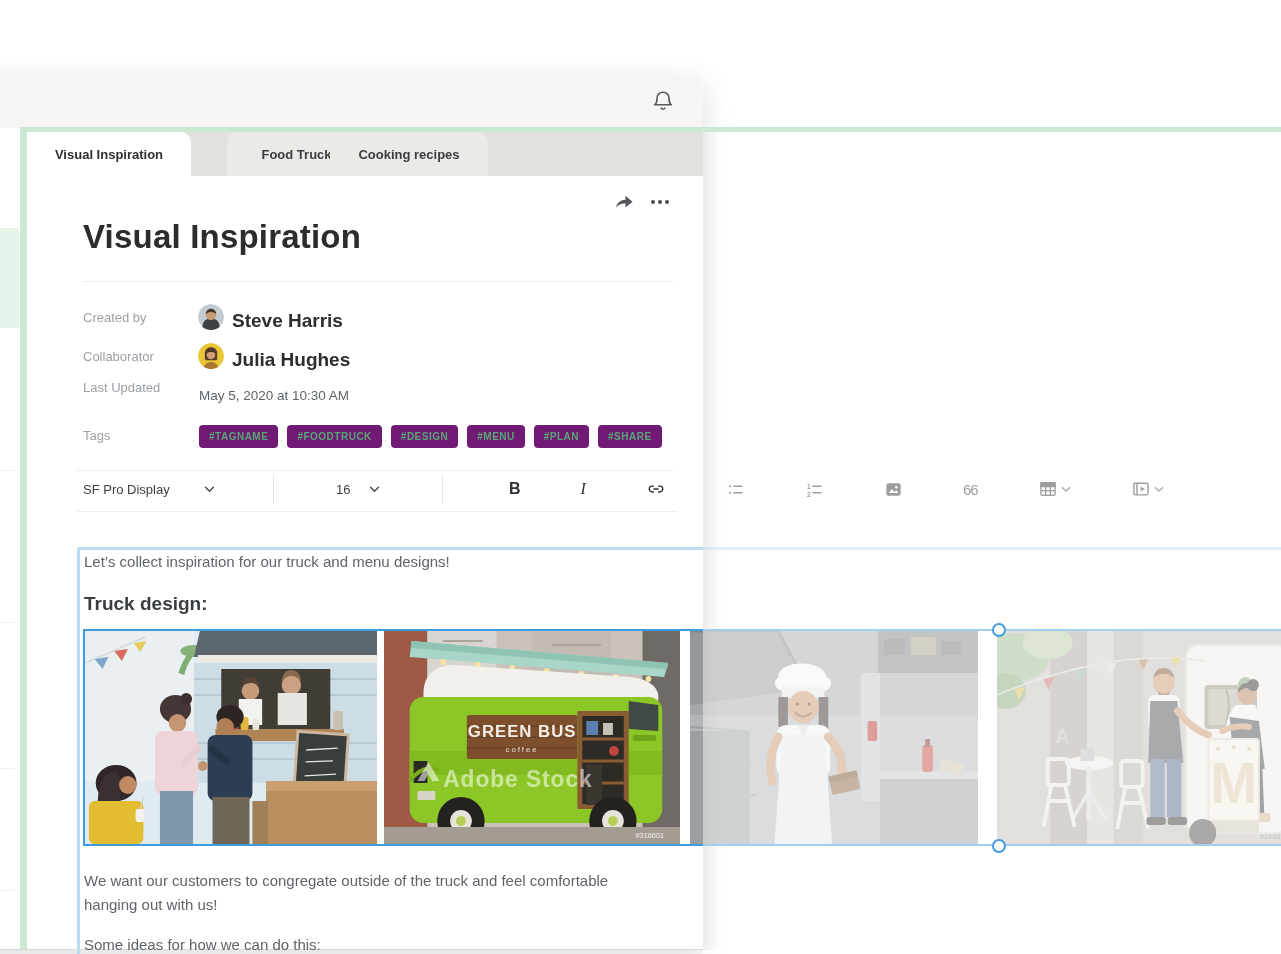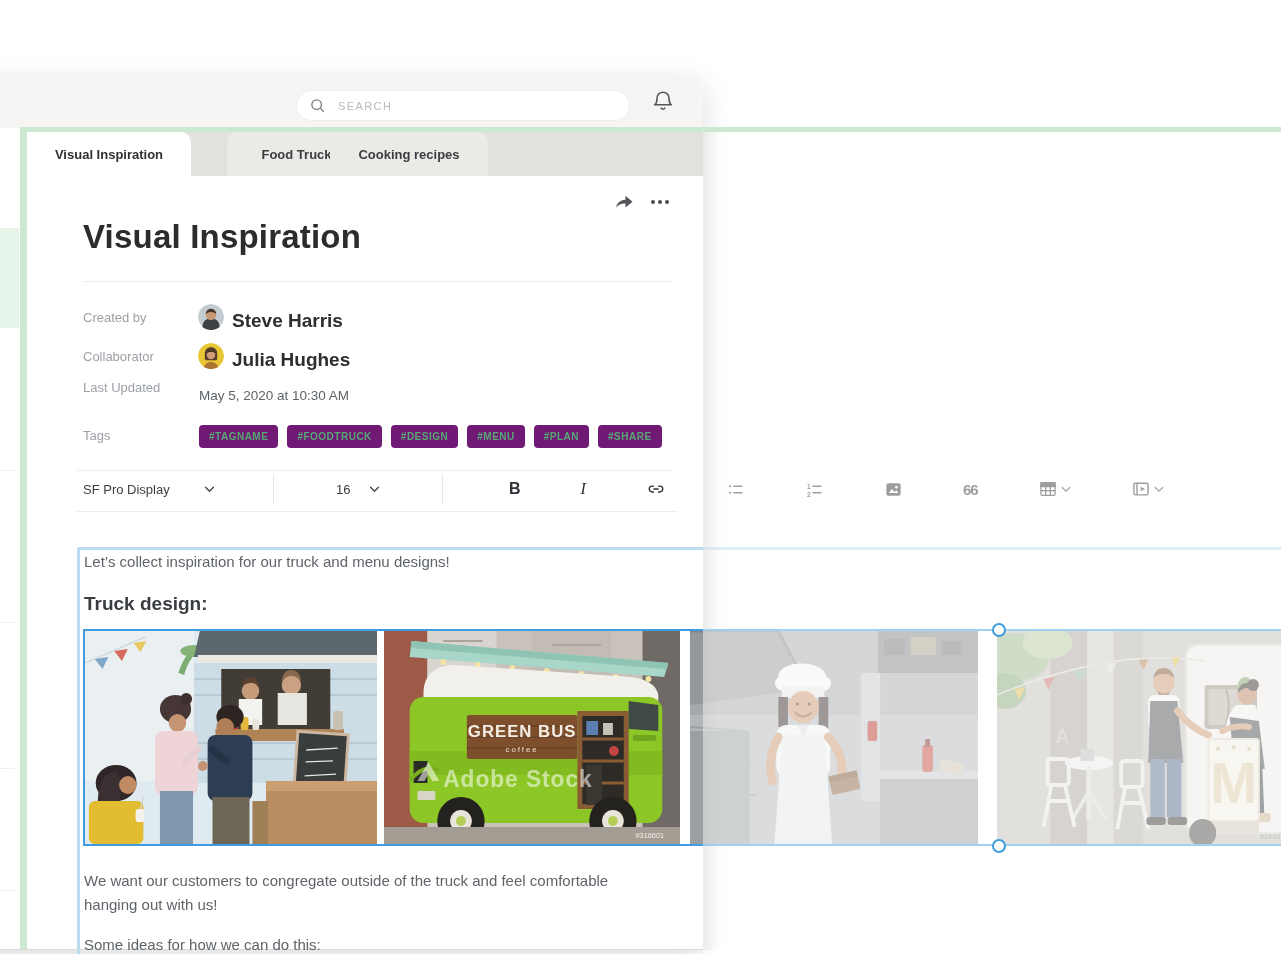--- a/index.html
+++ b/index.html
@@ -41,21 +41,21 @@
   .tagpill{background:#701a75;color:#57a873;font-size:10px;font-weight:700;letter-spacing:.5px;
            padding:6px 10px;border-radius:4px;cursor:pointer;}
   
   .toolbar{left:83px;top:472px;height:34px;display:flex;align-items:center;z-index:11;color:#2f3236;gap:44px;}
   .fontsel{width:132px;display:flex;align-items:center;justify-content:space-between;font-size:13px;color:#3b3e42;cursor:pointer;}
   .sizesel{width:44px;display:flex;align-items:center;justify-content:space-between;font-size:13px;color:#3b3e42;cursor:pointer;margin:0 4px;}
   .vsep{width:1px;height:30px;background:#e8e6e3;margin:0 14px;}
   .tbtn{margin:0 8px;cursor:pointer;display:flex;align-items:center;}
   .tbold{font-size:16px;font-weight:800;color:#2f3236;}
   .tital{font-size:16px;font-style:italic;font-family:"Liberation Serif",serif;color:#2f3236;}
-  .tquote{font-size:15px;font-weight:700;letter-spacing:-1px;color:#2f3236;}
+  .tquote{font-size:15px;font-weight:400;letter-spacing:-1px;color:#2f3236;}
   .chev{margin-left:3px;display:flex;align-items:center;}
   
   .sel-outer{left:77px;top:547px;width:1214px;height:420px;border:3px solid #bbdbf1;border-radius:2px;z-index:10;}
   .bodytext{font-size:15px;color:#5f646a;z-index:14;}
   .bodyhead{font-size:19px;font-weight:700;color:#393d42;z-index:14;text-align:right;}
   .p3clip{left:84px;top:936px;width:420px;height:14px;overflow:hidden;z-index:14;}
   
   .imgrow{left:83px;top:629px;width:1205px;height:217px;background:#fff;border:2px solid #3f9ce0;box-sizing:border-box;z-index:15;}
   .photo{position:absolute;top:0;height:213px;overflow:hidden;}
   .photo svg{display:block;width:100%;height:100%;}
@@ -65,29 +65,20 @@
   
   .sharebtn{left:613px;top:192px;width:22px;height:20px;z-index:12;cursor:pointer;}
   .morebtn{left:651px;top:197px;width:26px;height:10px;z-index:12;cursor:pointer;display:flex;gap:3px;align-items:center;}
   .dot{width:4px;height:4px;border-radius:50%;background:#4a4d51;}
 </style>
 </head>
 <body>
 
 <div class="abs window">
   <div class="winheader"></div>
-  <div class="searchpill">
-    <span style="display:flex;">
-      <svg width="17" height="17" viewBox="0 0 20 20">
-          <circle cx="9" cy="9" r="5.6" fill="none" stroke="#7a7e82" stroke-width="1.6"></circle>
-          <line x1="13.4" y1="13.4" x2="17" y2="17" stroke="#7a7e82" stroke-width="1.6" stroke-linecap="round"></line>
-        </svg>
-    </span>
-    <input type="text" placeholder="SEARCH" style="">
-  </div>
   <div class="bellbtn">
     <svg width="24" height="24" viewBox="0 0 24 24" fill="none" stroke="#54575b" stroke-width="1.6" stroke-linecap="round" stroke-linejoin="round">
         <path d="M18 9c0-3.2-2.7-5.8-6-5.8S6 5.8 6 9c0 6-2.4 6.8-2.4 6.8h16.8S18 15 18 9z"></path>
         <path d="M10.2 19.2a2.1 2.1 0 0 0 3.6 0"></path>
       </svg>
   </div>
 </div>
 
 <div class="abs sliver-green"></div>
 <div class="abs sliver-line" style="top:470px;"></div>

